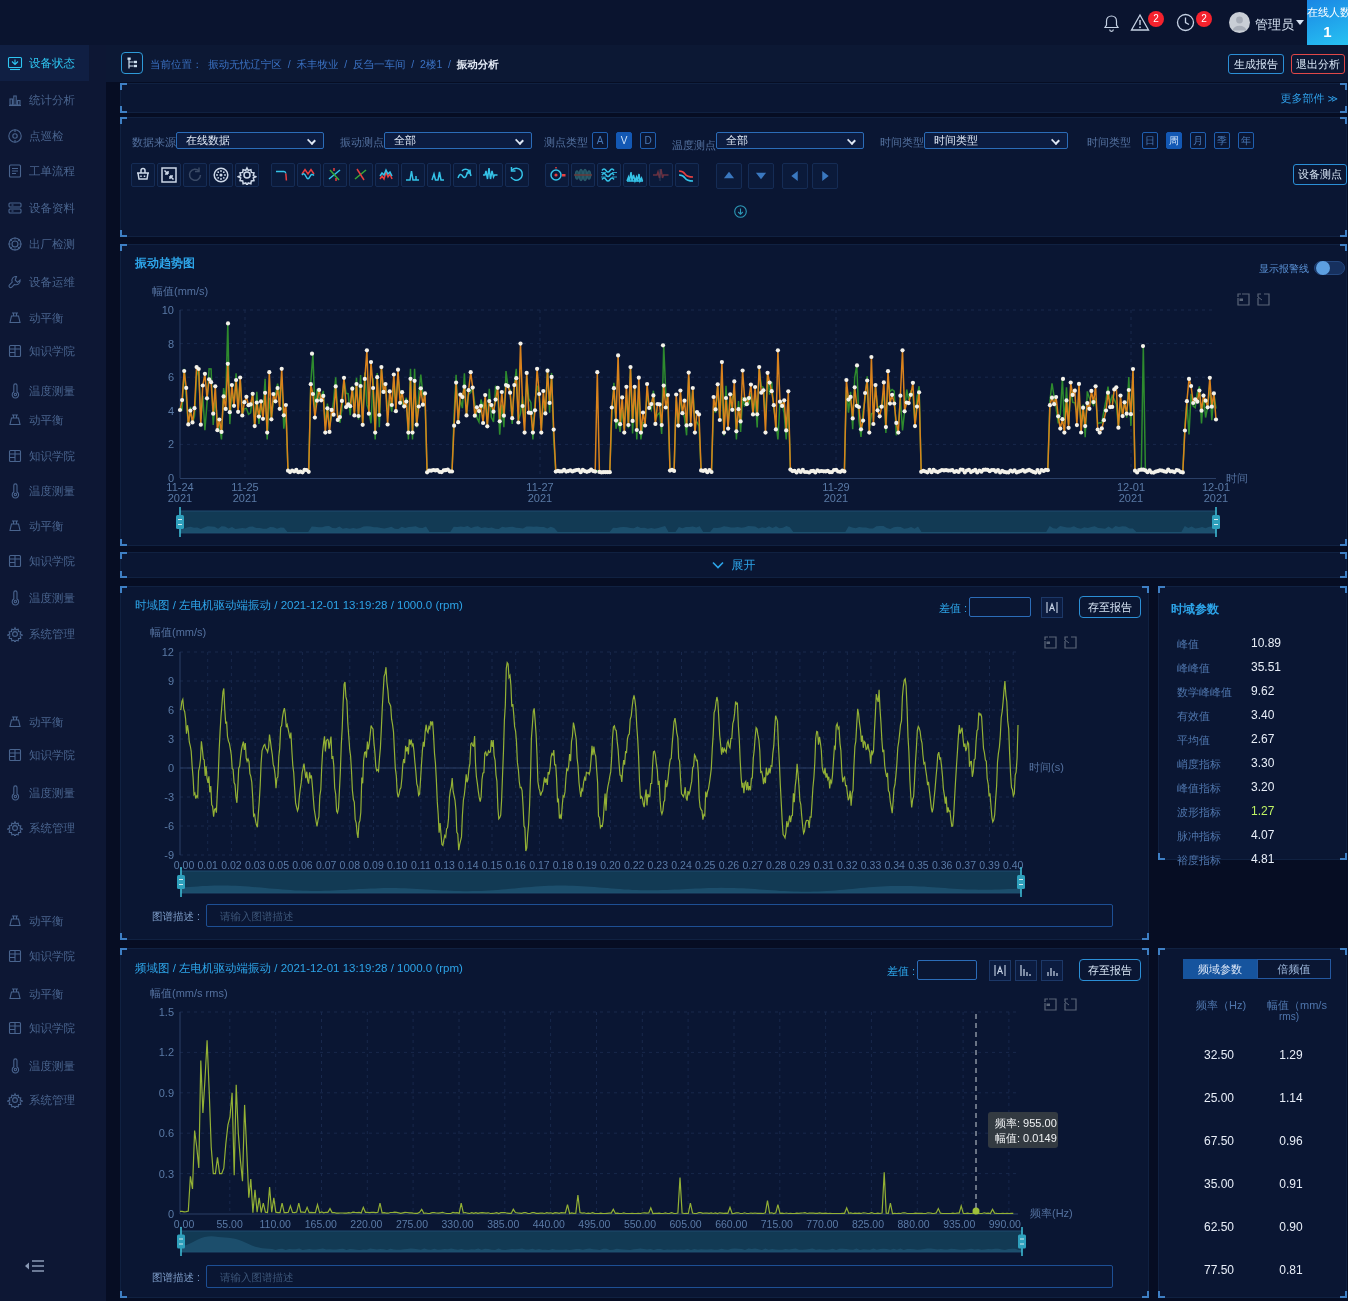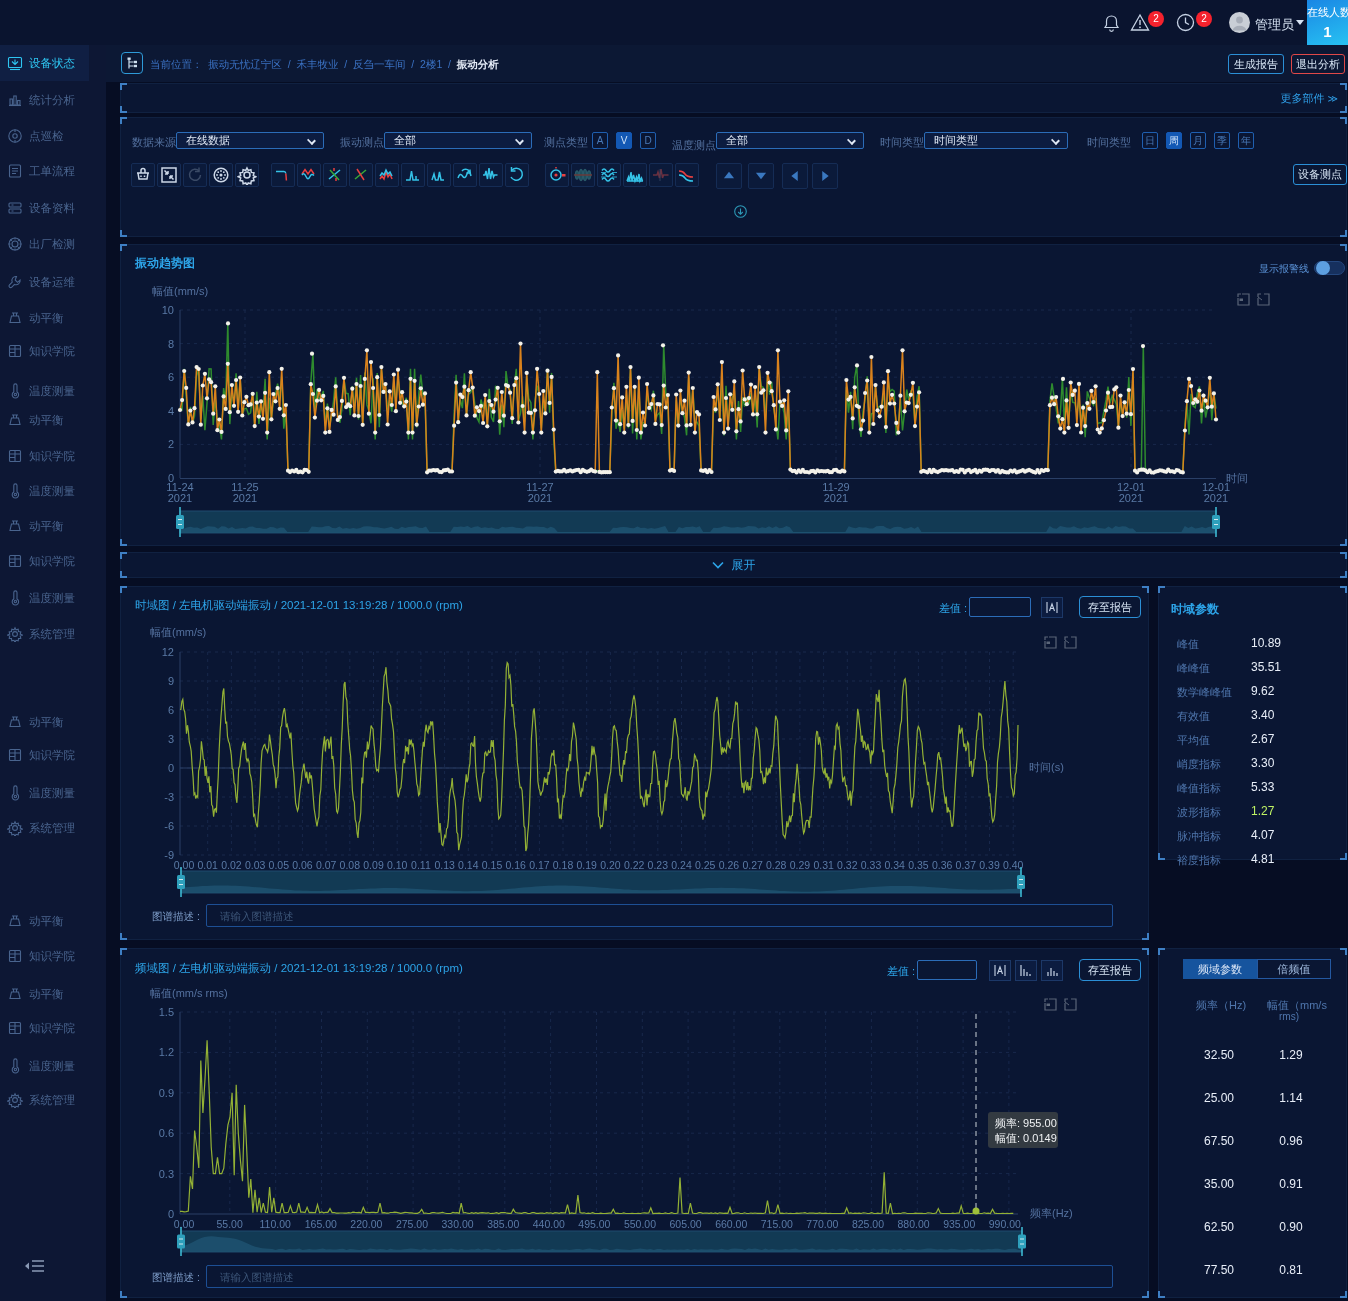--- a/index.html
+++ b/index.html
@@ -1175,21 +1175,21 @@
     <div class="txt" style="left:92px;top:73px;font-size:12px;color:#e8eef8">35.51</div>
     <div class="txt" style="left:18px;top:98px;font-size:11px;color:#4f76ad">数学峰峰值</div>
     <div class="txt" style="left:92px;top:97px;font-size:12px;color:#e8eef8">9.62</div>
     <div class="txt" style="left:18px;top:122px;font-size:11px;color:#4f76ad">有效值</div>
     <div class="txt" style="left:92px;top:121px;font-size:12px;color:#e8eef8">3.40</div>
     <div class="txt" style="left:18px;top:146px;font-size:11px;color:#4f76ad">平均值</div>
     <div class="txt" style="left:92px;top:145px;font-size:12px;color:#e8eef8">2.67</div>
     <div class="txt" style="left:18px;top:170px;font-size:11px;color:#4f76ad">峭度指标</div>
     <div class="txt" style="left:92px;top:169px;font-size:12px;color:#e8eef8">3.30</div>
     <div class="txt" style="left:18px;top:194px;font-size:11px;color:#4f76ad">峰值指标</div>
-    <div class="txt" style="left:92px;top:193px;font-size:12px;color:#e8eef8">5.33</div>
+    <div class="txt" style="left:92px;top:193px;font-size:12px;color:#e8eef8">3.20</div>
     <div class="txt" style="left:18px;top:218px;font-size:11px;color:#4f76ad">波形指标</div>
     <div class="txt" style="left:92px;top:217px;font-size:12px;color:#bef264">1.27</div>
     <div class="txt" style="left:18px;top:242px;font-size:11px;color:#4f76ad">脉冲指标</div>
     <div class="txt" style="left:92px;top:241px;font-size:12px;color:#e8eef8">4.07</div>
     <div class="txt" style="left:18px;top:266px;font-size:11px;color:#4f76ad">裕度指标</div>
     <div class="txt" style="left:92px;top:265px;font-size:12px;color:#e8eef8">4.81</div>
   </div>
 <div class="panel " style="left:120px;top:948px;width:1029px;height:350px">
     <i class="c1"></i>
     <i class="c2"></i>

